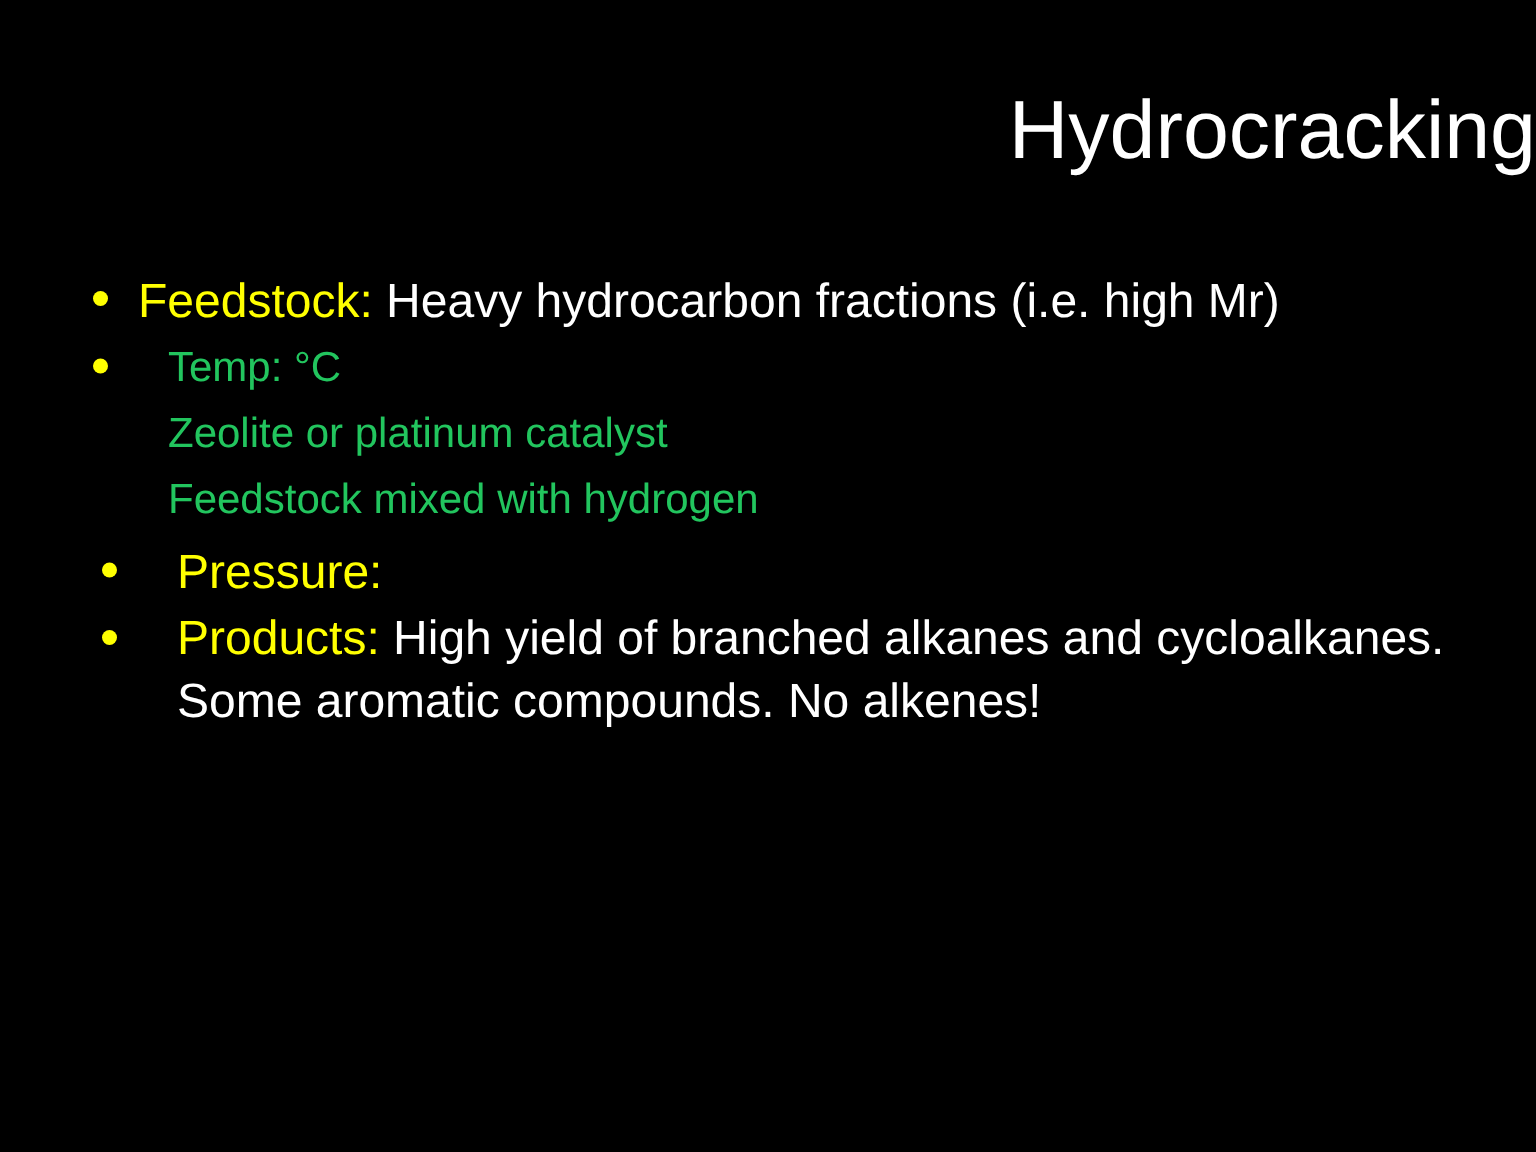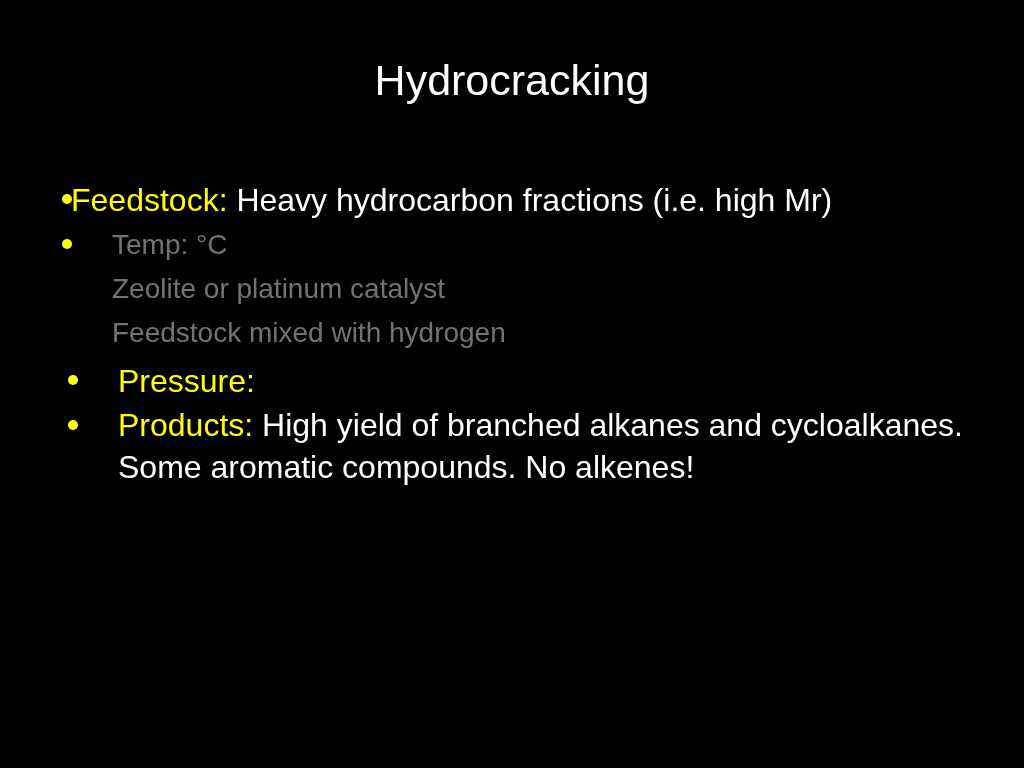--- a/index.html
+++ b/index.html
@@ -16,44 +16,44 @@
     font-family: "Liberation Sans", sans-serif;
     -webkit-font-smoothing: antialiased;
   }
 
   
   .slide-title {
     position: absolute;
     top: 58px;
     left: 0;
     width: 1024px;
-    text-align: center;
+    text-align: right;
     color: #ffffff;
-    font-size: 43px;
+    font-size: 55px;
     font-weight: 400;
     line-height: 1.05;
     letter-spacing: 0px;
   }
 
   
   .body {
     position: absolute;
     top: 178px;
     left: 0;
     width: 1024px;
   }
 
   
   .bullet-row {
     position: relative;
     display: block;
     color: #ffffff;
     font-size: 32px;
     line-height: 45px;
-    padding-left: 71px;
+    padding-left: 92px;
     padding-right: 58px;
   }
   .bullet-row.indented {
     padding-left: 118px;
   }
 
   .bullet-dot {
     position: absolute;
     left: 62px;
     top: 16px;
@@ -69,21 +69,21 @@
   .lbl-yellow {
     color: #ffff00;
   }
   .txt-white {
     color: #ffffff;
   }
 
   
   .subline {
     display: block;
-    color: #737373;
+    color: #22c55e;
     font-size: 28px;
     line-height: 44px;
     padding-left: 112px;
   }
 
   .gap-sm { height: 4px; }
 
   
   .bullet-row.tight {
     line-height: 42px;

